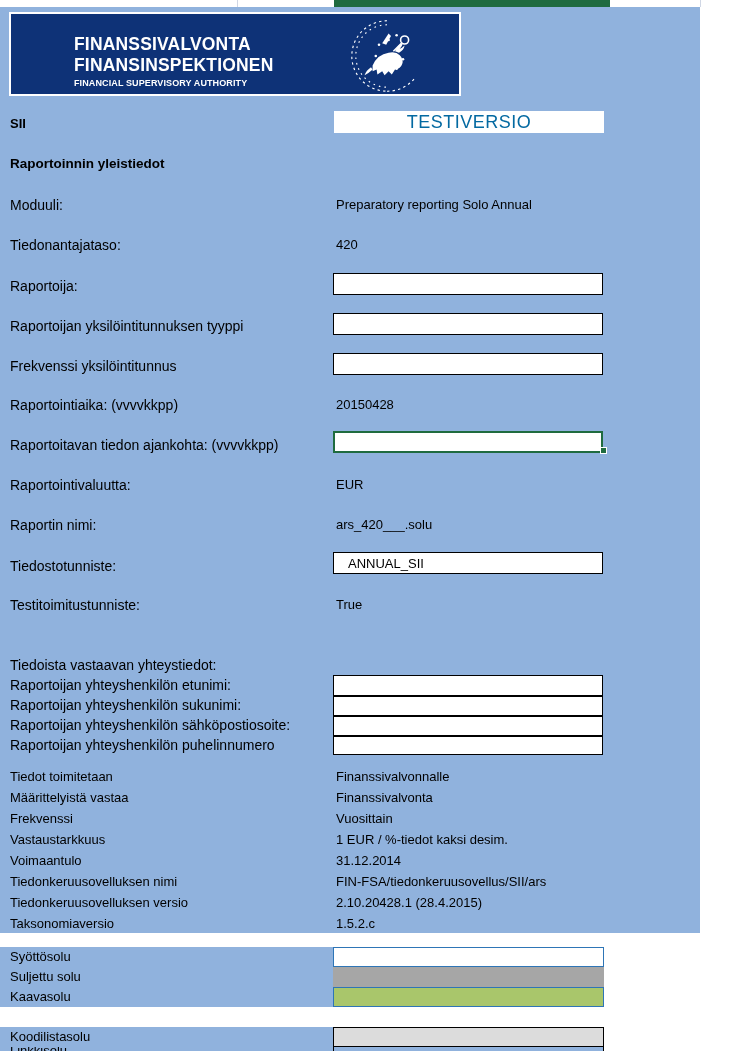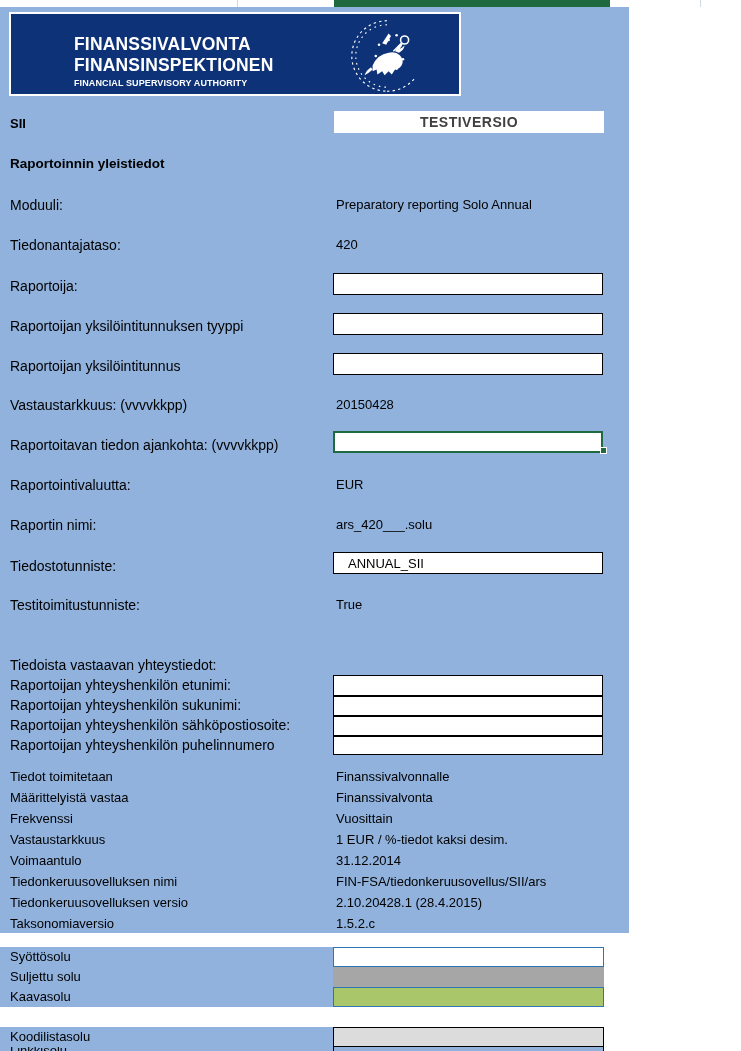--- a/index.html
+++ b/index.html
@@ -32,21 +32,21 @@
   .top-strip .gridline {
     position: absolute;
     top: 0; width: 1px; height: 7px;
     background: #d0d7e5;
   }
 
   
   .sheet {
     position: absolute;
     left: 0; top: 7px;
-    width: 629px; height: 926px;
+    width: 700px; height: 926px;
     background: #90b2dd;
   }
 
   
   .logo-banner {
     position: absolute;
     left: 9px; top: 5px;
     width: 452px; height: 84px;
     background: #0e3277;
     border: 2px solid #ffffff;
@@ -93,23 +93,23 @@
   .testiversio-box {
     position: absolute;
     left: 334px; top: 104px;
     width: 270px; height: 22px;
     background: #ffffff;
     display: flex;
     align-items: center;
     justify-content: center;
   }
   .testiversio-box span {
-    color: #404040;
-    font-size: 14px;
-    font-weight: bold;
+    color: #0369a1;
+    font-size: 18px;
+    font-weight: normal;
     letter-spacing: 0.5px;
   }
 
   
   .section-title {
     position: absolute;
     left: 10px; top: 149px;
     font-size: 13.5px;
     font-weight: bold;
     color: #000000;
@@ -277,24 +277,24 @@
 
   <div class="row-label" style="top:230px;">Tiedonantajataso:</div>
   <div class="row-value" style="top:230px;">420</div>
 
   <div class="row-label" style="top:271px;">Raportoija:</div>
   <input class="field-box" style="top: 266px;" value="">
 
   <div class="row-label" style="top:311px;">Raportoijan yksilöintitunnuksen tyyppi</div>
   <input class="field-box" style="top: 306px;" value="">
 
-  <div class="row-label" style="top:351px;">Raportoijan yksilöintitunnus</div>
+  <div class="row-label" style="top:351px;">Frekvenssi yksilöintitunnus</div>
   <input class="field-box" style="top: 346px;" value="">
 
-  <div class="row-label" style="top:390px;">Vastaustarkkuus: (vvvvkkpp)</div>
+  <div class="row-label" style="top:390px;">Raportointiaika: (vvvvkkpp)</div>
   <div class="row-value" style="top:390px;">20150428</div>
 
   <div class="row-label" style="top:430px;">Raportoitavan tiedon ajankohta: (vvvvkkpp)</div>
   <input class="field-box selected" style="top: 424px;" value="">
   <div class="fill-handle" style="left:600px; top:440px;"></div>
 
   <div class="row-label" style="top:470px;">Raportointivaluutta:</div>
   <div class="row-value" style="top:470px;">EUR</div>
 
   <div class="row-label" style="top:510px;">Raportin nimi:</div>

